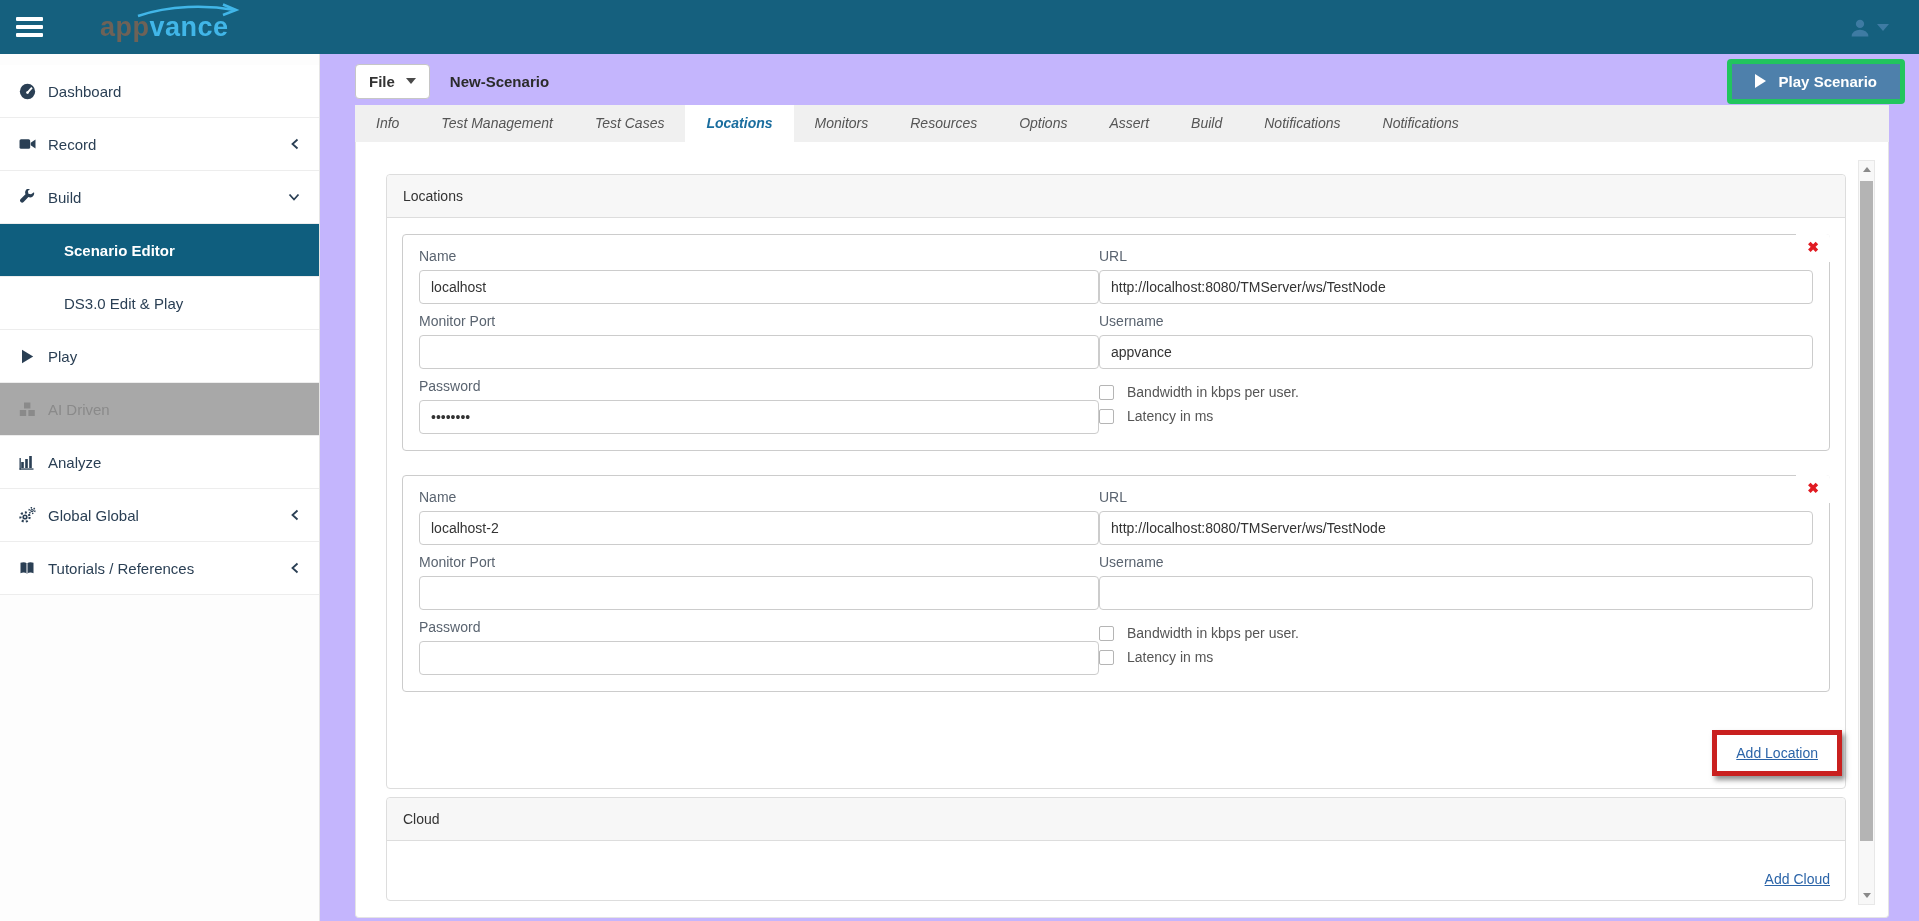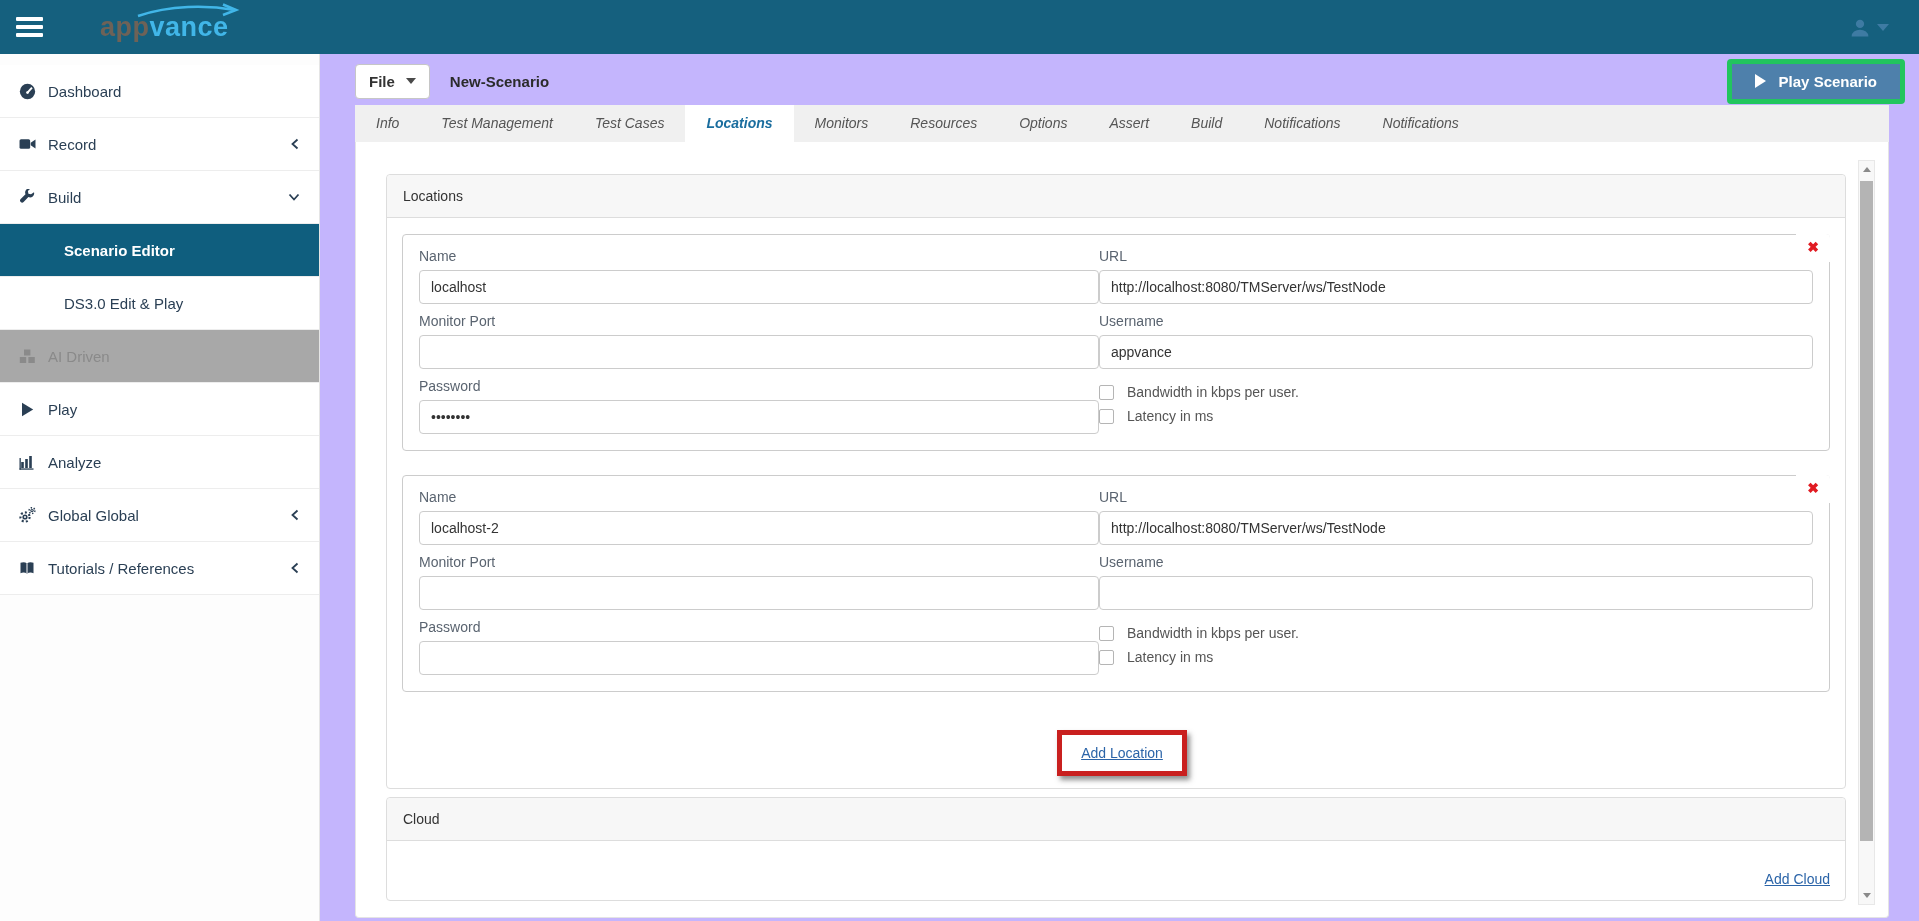--- a/index.html
+++ b/index.html
@@ -59,21 +59,21 @@
   .field-label { font-size:14px; color:#5a6470; margin:9px 0 6px; }
   .text-input { width:100%; height:34px; border:1px solid #ccc; border-radius:4px; padding:0 11px; font-size:14px;
                 color:#333; font-family:inherit; background:#fff; outline:none; display:block; }
   .check-row { display:flex; align-items:center; gap:13px; margin-top:15px; }
   .check-row + .check-row { margin-top:8px; }
   .checkbox { width:15px; height:15px; border:1px solid #b5b5b5; border-radius:2px; background:#fff; cursor:pointer; flex-shrink:0; }
   .check-label { font-size:14px; color:#555; }
   .remove-btn { position:absolute; top:-1px; right:-1px; background:#fff; padding:6px 11px 8px; color:#e11b22;
                 font-weight:bold; font-size:14px; cursor:pointer; line-height:1; border-radius:0 4px 0 0; }
 
-  .add-loc-row { display:flex; justify-content:center; padding:14px 0 8px; }
+  .add-loc-row { display:flex; justify-content:flex-end; padding:14px 0 8px; }
   .annotation-box { border:5px solid #c9201f; box-shadow:3px 4px 5px rgba(55,55,55,.55); padding:9px 19px;
                     margin-right:-12px; background:transparent; }
   .link { color:#2b64a8; text-decoration:underline; font-size:14px; cursor:pointer; white-space:nowrap; }
 
   .cloud-panel { margin-top:8px; }
   .cloud-body { height:59px; display:flex; justify-content:flex-end; align-items:flex-end; padding:0 15px 13px; }
 
   
   .vscroll { position:absolute; left:1858px; top:160px; width:17px; height:745px; background:#f8f8f8;
              border:1px solid #e8e8e8; }
@@ -155,38 +155,38 @@
     </div>
 
     <div class="side-item active">
       <span>Scenario Editor</span>
     </div>
 
     <div class="side-item sub">
       <span>DS3.0 Edit &amp; Play</span>
     </div>
 
+    <div class="side-item">
+      <span class="side-icon">
+        <svg width="13" height="15" viewBox="0 0 13 15">
+            <path d="M1 0.8 L12.2 7.5 L1 14.2 Z" fill="currentColor"></path>
+          </svg>
+      </span>
+      <span>Play</span>
+    </div>
+
     <div class="side-item disabled">
       <span class="side-icon">
         <svg width="17" height="15" viewBox="0 0 17 15">
             <rect x="5" y="0.5" width="6.4" height="6" fill="currentColor"></rect>
             <rect x="0.8" y="8" width="6.4" height="6" fill="currentColor"></rect>
             <rect x="9.4" y="8" width="6.4" height="6" fill="currentColor"></rect>
           </svg>
       </span>
       <span>AI Driven</span>
-    </div>
-
-    <div class="side-item">
-      <span class="side-icon">
-        <svg width="13" height="15" viewBox="0 0 13 15">
-            <path d="M1 0.8 L12.2 7.5 L1 14.2 Z" fill="currentColor"></path>
-          </svg>
-      </span>
-      <span>Play</span>
     </div>
 
     <div class="side-item">
       <span class="side-icon">
         <svg width="16" height="15" viewBox="0 0 16 15">
             <rect x="2.2" y="7" width="2.6" height="6" fill="currentColor"></rect>
             <rect x="6.2" y="4" width="2.6" height="9" fill="currentColor"></rect>
             <rect x="10.2" y="1" width="2.6" height="12" fill="currentColor"></rect>
             <rect x="0.5" y="13.4" width="14" height="1.3" fill="currentColor"></rect>
             <rect x="0.5" y="3" width="1.3" height="11.7" fill="currentColor"></rect>

